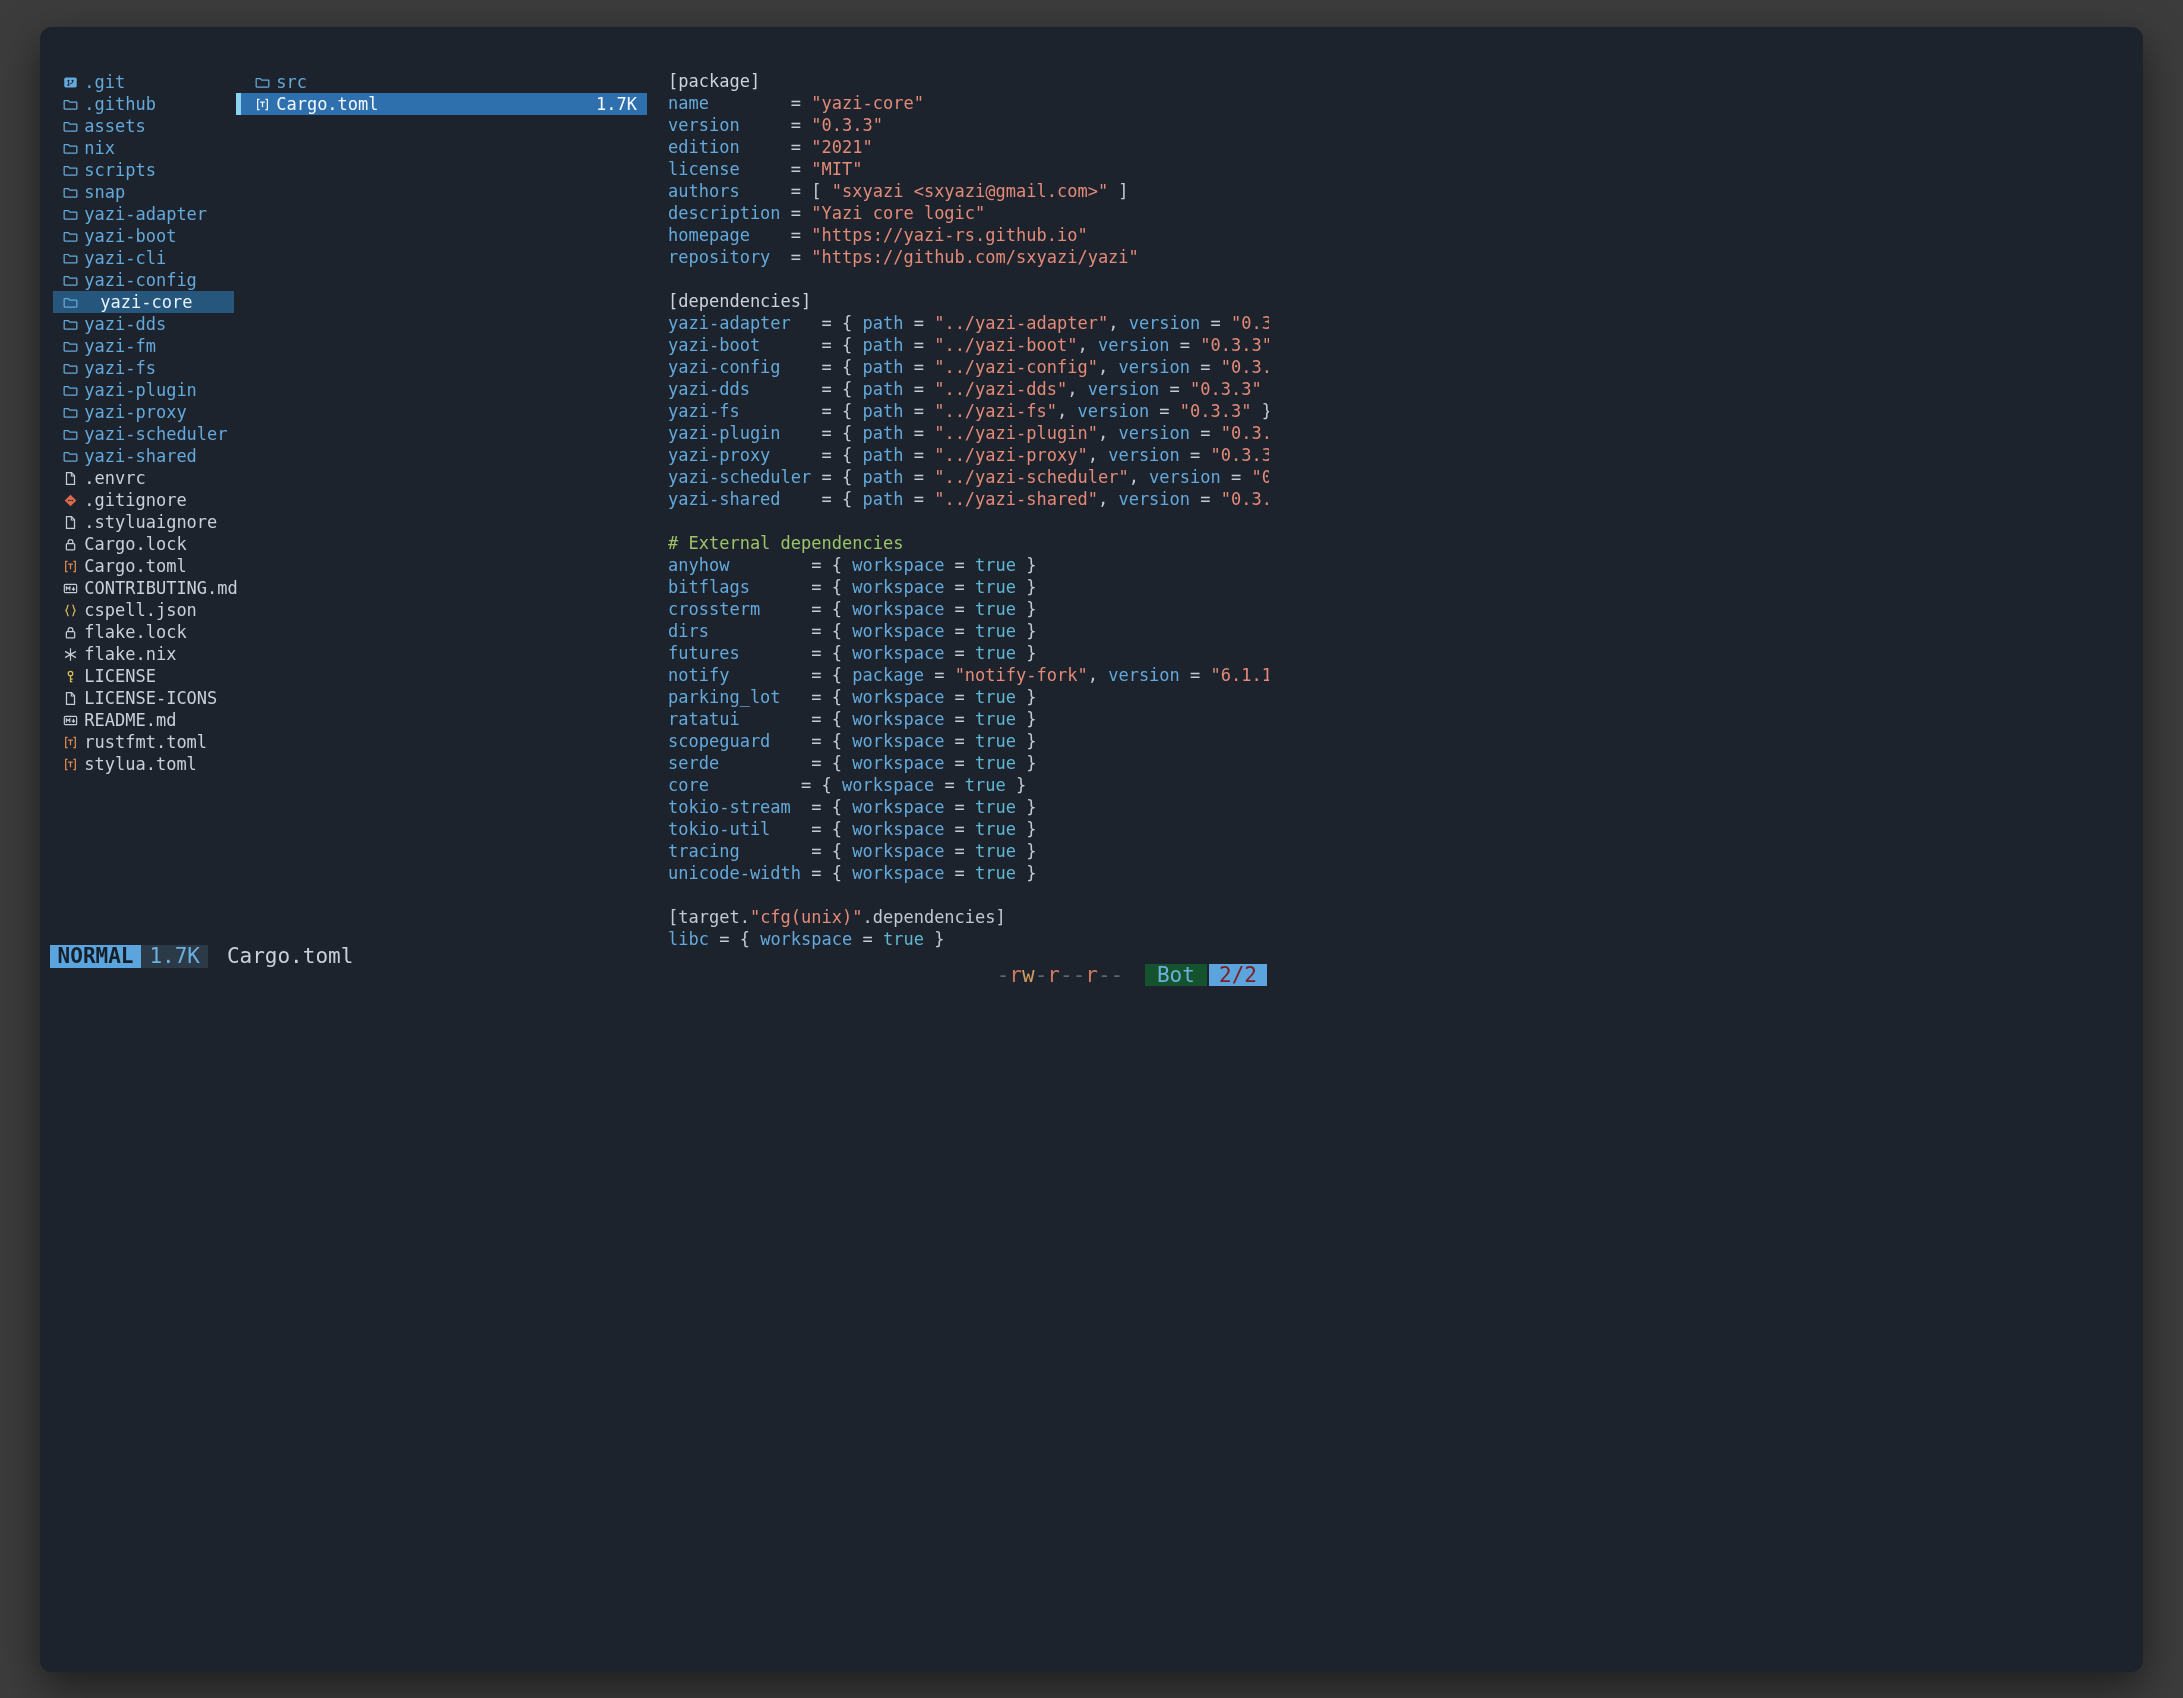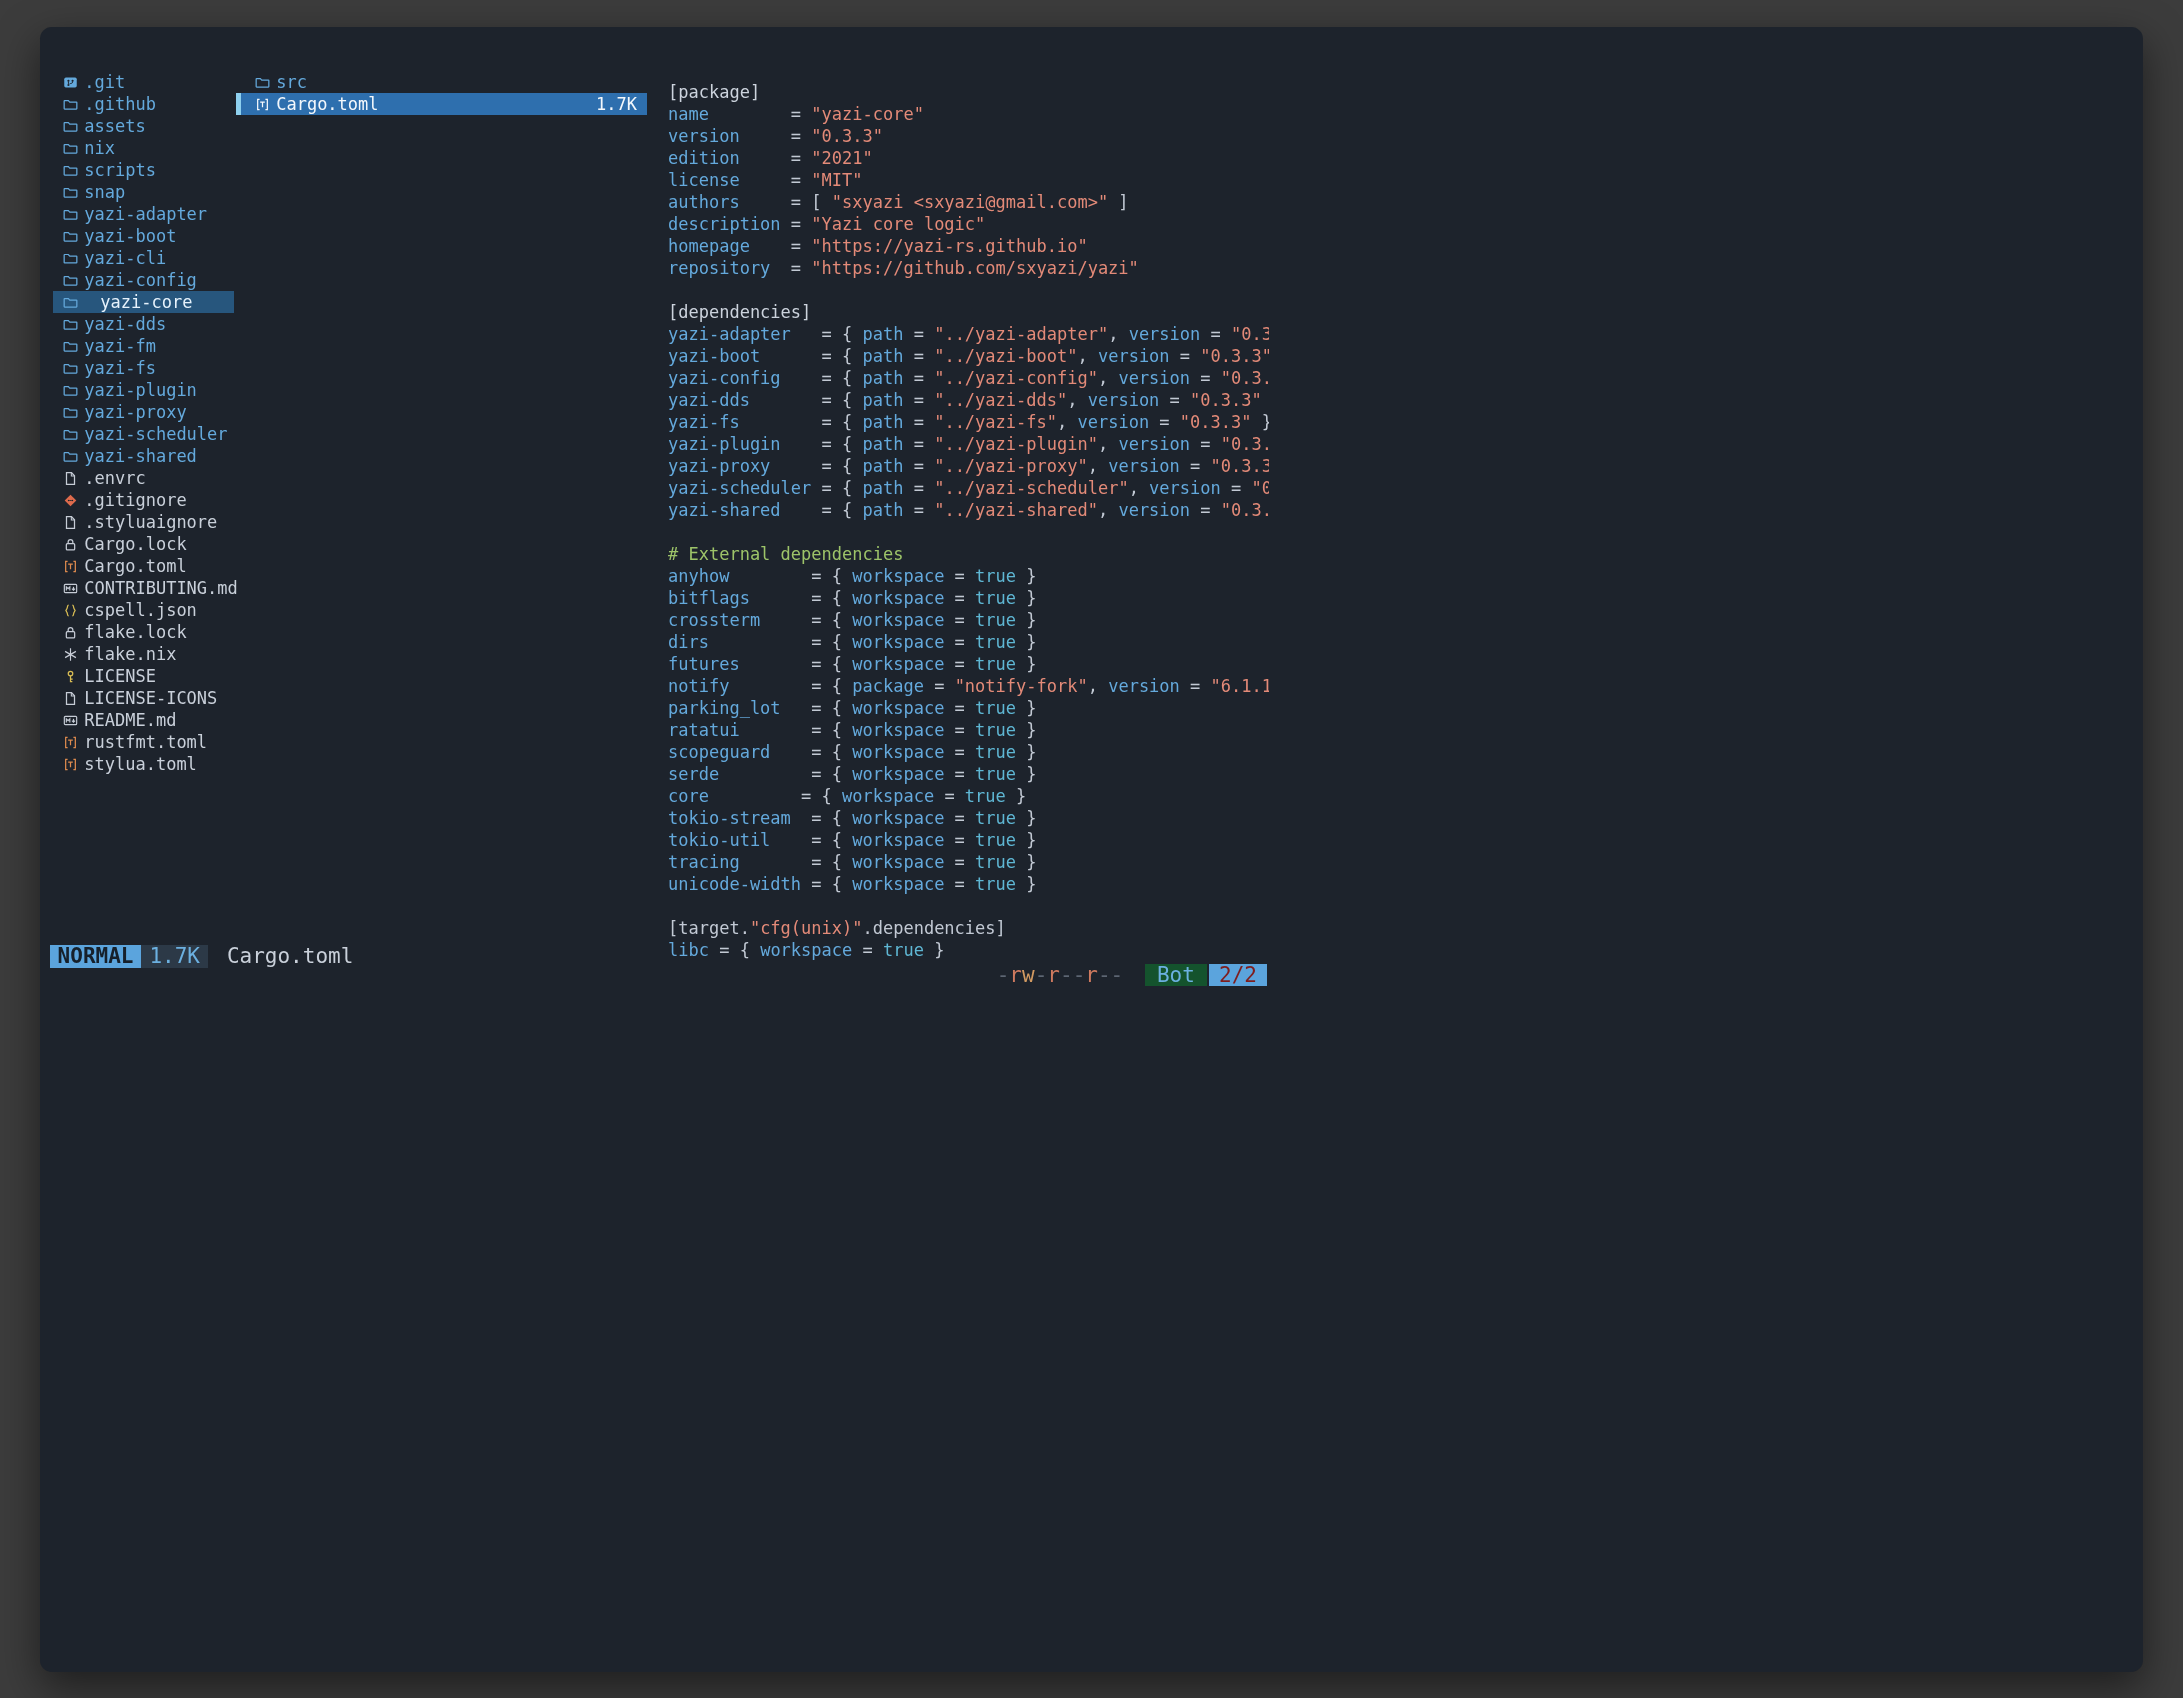--- a/index.html
+++ b/index.html
@@ -15,21 +15,21 @@
     width:2103px; height:1645px;
     background:#1d232c;
     border-radius:11.7px;
     box-shadow:0 15px 42px rgba(0,0,0,.5);
     overflow:hidden;
     padding-left:44px;
   }
   .pane { position:absolute; top:44px; }
   #parent-pane  { left:13.4px;  width:181px; }
   #current-pane { left:196px; width:411px; }
-  #preview-pane { left:628px; width:601px; overflow:hidden;margin-top:11px; }
+  #preview-pane { left:628px; width:601px; overflow:hidden; }
 
   .row {
     height:22px; display:flex; align-items:center;
     font-size:17px; color:#c9d0da; position:relative;
   }
   #parent-pane .row  { padding-left:9.2px; }
   #current-pane .row { padding-left:18.5px; }
   .row .icon { width:15px; height:15px; margin-right:6.7px; flex:none; display:flex; align-items:center; }
   .row .icon svg { display:block; }
   .row .label { white-space:pre; }

